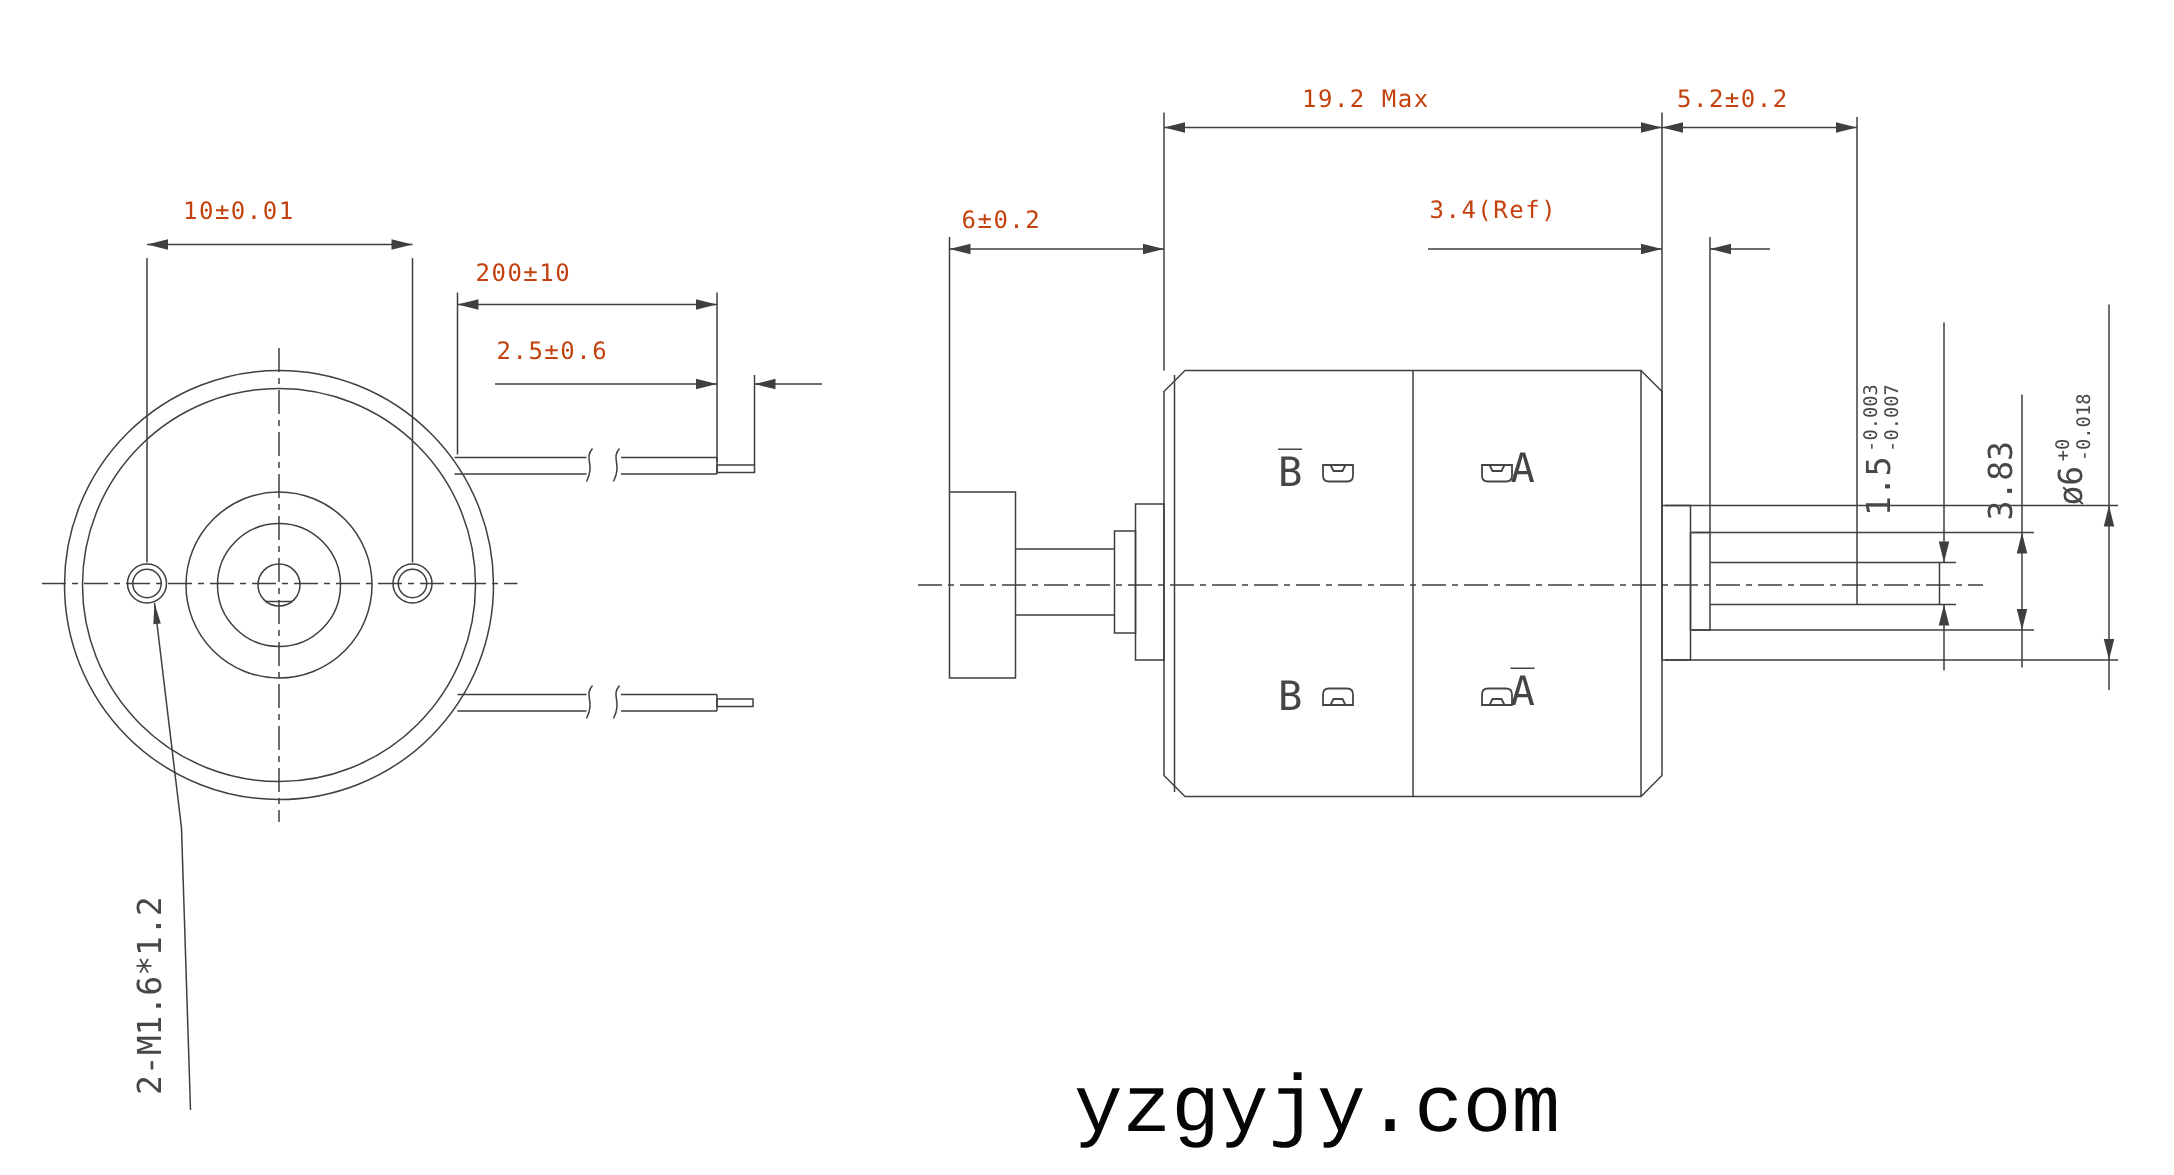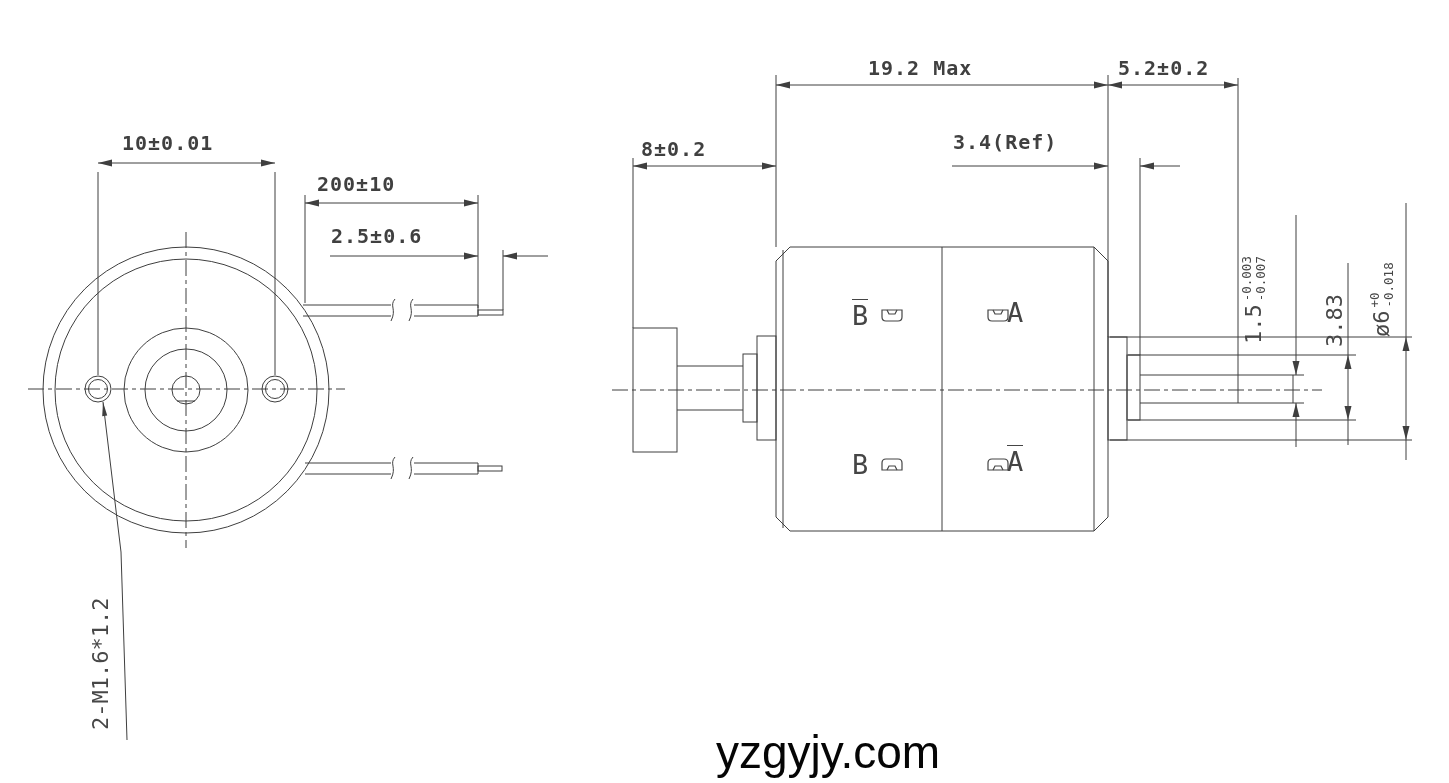--- a/index.html
+++ b/index.html
@@ -1,26 +1,26 @@
 <!DOCTYPE html>
 <html><head>
 <meta charset="utf-8">
 <style>
   html,body{margin:0;padding:0;background:#ffffff;}
   .canvas{position:relative;width:1449px;height:783px;background:#fff;overflow:hidden;
           font-family:"DejaVu Sans Mono", monospace;color:#404040;}
   svg{position:absolute;left:0;top:0;}
-  .dimtext{position:absolute;font-size:20px;letter-spacing:1px;color:#404040;white-space:nowrap;font-weight:bold;}
+  .dimtext{position:absolute;font-size:16px;letter-spacing:1px;color:#c2410c;white-space:nowrap;}
   .vtext{position:absolute;transform:rotate(-90deg);transform-origin:0 0;
          display:flex;align-items:center;gap:3px;font-size:22px;color:#474747;white-space:nowrap;}
   .tolstack{display:inline-flex;flex-direction:column;font-size:12.5px;line-height:1.1;letter-spacing:0;}
   .coil-letter{position:absolute;font-size:27px;line-height:1;color:#454545;}
   .coil-letter.bar{border-top:1.6px solid #454545;padding-top:2px;}
   .terminal{position:absolute;}
-  .watermark{position:absolute;font-family:Liberation Sans, sans-serif;font-size:46px;color:#050505;margin-top:15px;}
+  .watermark{position:absolute;font-family:Liberation Mono, monospace;font-size:54px;color:#050505;}
 </style>
 </head>
 <body>
 
 <div class="canvas">
 
 <svg width="1449" height="783" viewBox="0 0 1449 783" fill="none" stroke="#3f3f3f" stroke-width="1">
 
   <g>
     <circle cx="186" cy="390" r="143"></circle>
@@ -130,21 +130,21 @@
     <polygon points="1406,337 1402.5,351 1409.5,351" fill="#3f3f3f" stroke="none"></polygon>
     <polygon points="1406,440 1402.5,426 1409.5,426" fill="#3f3f3f" stroke="none"></polygon>
   </g>
 </svg>
 
 <div class="dimtext" style="left:122px;top:131px;">10±0.01</div>
 <div class="dimtext" style="left:317px;top:172px;">200±10</div>
 <div class="dimtext" style="left:331px;top:224px;">2.5±0.6</div>
 <div class="dimtext" style="left:868px;top:56px;">19.2 Max</div>
 <div class="dimtext" style="left:1118px;top:56px;">5.2±0.2</div>
-<div class="dimtext" style="left:641px;top:137px;">8±0.2</div>
+<div class="dimtext" style="left:641px;top:137px;">6±0.2</div>
 <div class="dimtext" style="left:953px;top:130px;">3.4(Ref)</div>
 
 <div class="vtext" style="left:88px;top:730px;">2-M1.6*1.2</div>
 
 <div class="vtext" style="left:1240px;top:344px;">
   <span>1.5</span>
       <span class="tolstack">
         <span>-0.003</span>
         <span>-0.007</span>
       </span>

